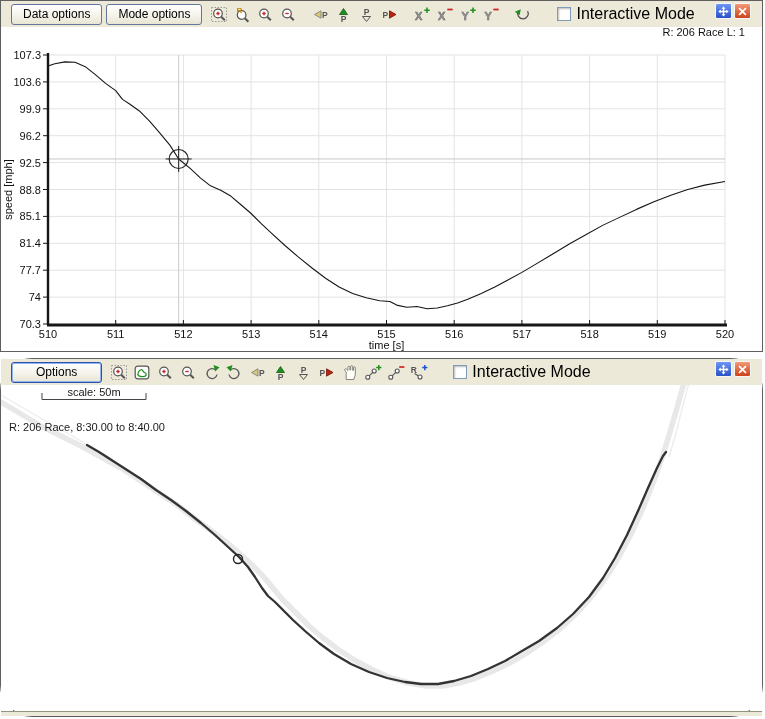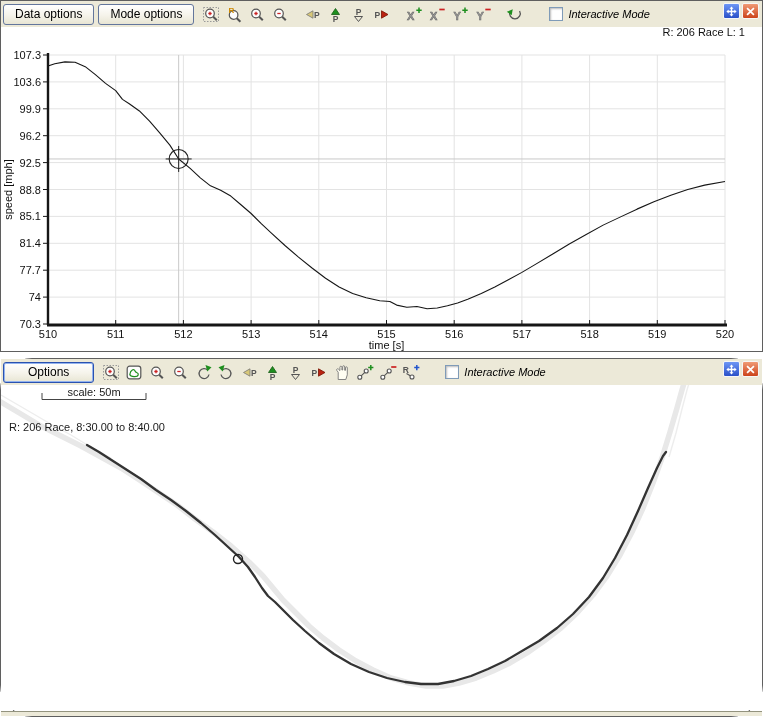--- a/index.html
+++ b/index.html
@@ -5,39 +5,39 @@
   html,body{margin:0;padding:0;}
   body{
     width:765px;height:719px;position:relative;background:#ffffff;
     font-family:"Liberation Sans",sans-serif;overflow:hidden;
   }
   .window{position:absolute;left:0;background:#ffffff;border:1px solid #5f5f5f;}
   #chart-window{top:0;width:761px;height:350px;}
   #map-window{top:358px;width:761px;height:357px;border-radius:32px;}
   .toolbar{
     position:relative;height:26px;background:#ece9d8;display:flex;align-items:center;
-    padding:0 2px;z-index:3;justify-content:center;
+    padding:0 10px;z-index:3;justify-content:center;
   }
   .xp-btn{
     font-family:"Liberation Sans",sans-serif;font-size:12px;color:#000;
     height:21px;padding:1px 11px 2px;margin-right:4px;
     background:linear-gradient(#ffffff,#f5f3ea 55%,#e8e5d3);
     border:1px solid #63769c;border-radius:3px;cursor:default;
   }
   #options-btn{
     border:1px solid #2a52b0;box-shadow:0 0 0 1px #93b3ee inset;padding:1px 24px 2px;
   }
   .tb-icons{display:flex;align-items:center;gap:2px;margin-left:3px;}
   .tbtn{width:21px;height:20px;display:flex;align-items:center;justify-content:center;}
   .tb-spacer{width:7px;height:1px;}
   .cb{
     width:12px;height:12px;background:#fff;border:1px solid #7f9bb8;
     box-shadow:inset 1px 1px 2px rgba(60,60,60,.35);margin-left:24px;flex:none;
   }
-  .cb-label{font-size:11px;color:#000;margin-left:5px;white-space:nowrap;font-style:italic;}
+  .cb-label{font-size:16px;color:#000;margin-left:5px;white-space:nowrap;}
   .win-controls{margin-left:auto;display:flex;gap:2px;align-self:flex-start;margin-top:2px;margin-right:1px;}
   .wc{
     width:15px;height:14px;display:flex;align-items:center;justify-content:center;
     border:1px solid #f6f6f6;border-radius:2px;
   }
   .wc-move{background:linear-gradient(#6e96f5,#2a50c8);}
   .wc-close{background:linear-gradient(#f09a75,#cc431b);}
   .plot-svg{position:absolute;left:0;top:26px;z-index:1;background:#fff;}
   #map-footer{
     position:absolute;left:0;bottom:0;width:100%;height:5px;background:#ece9d8;

